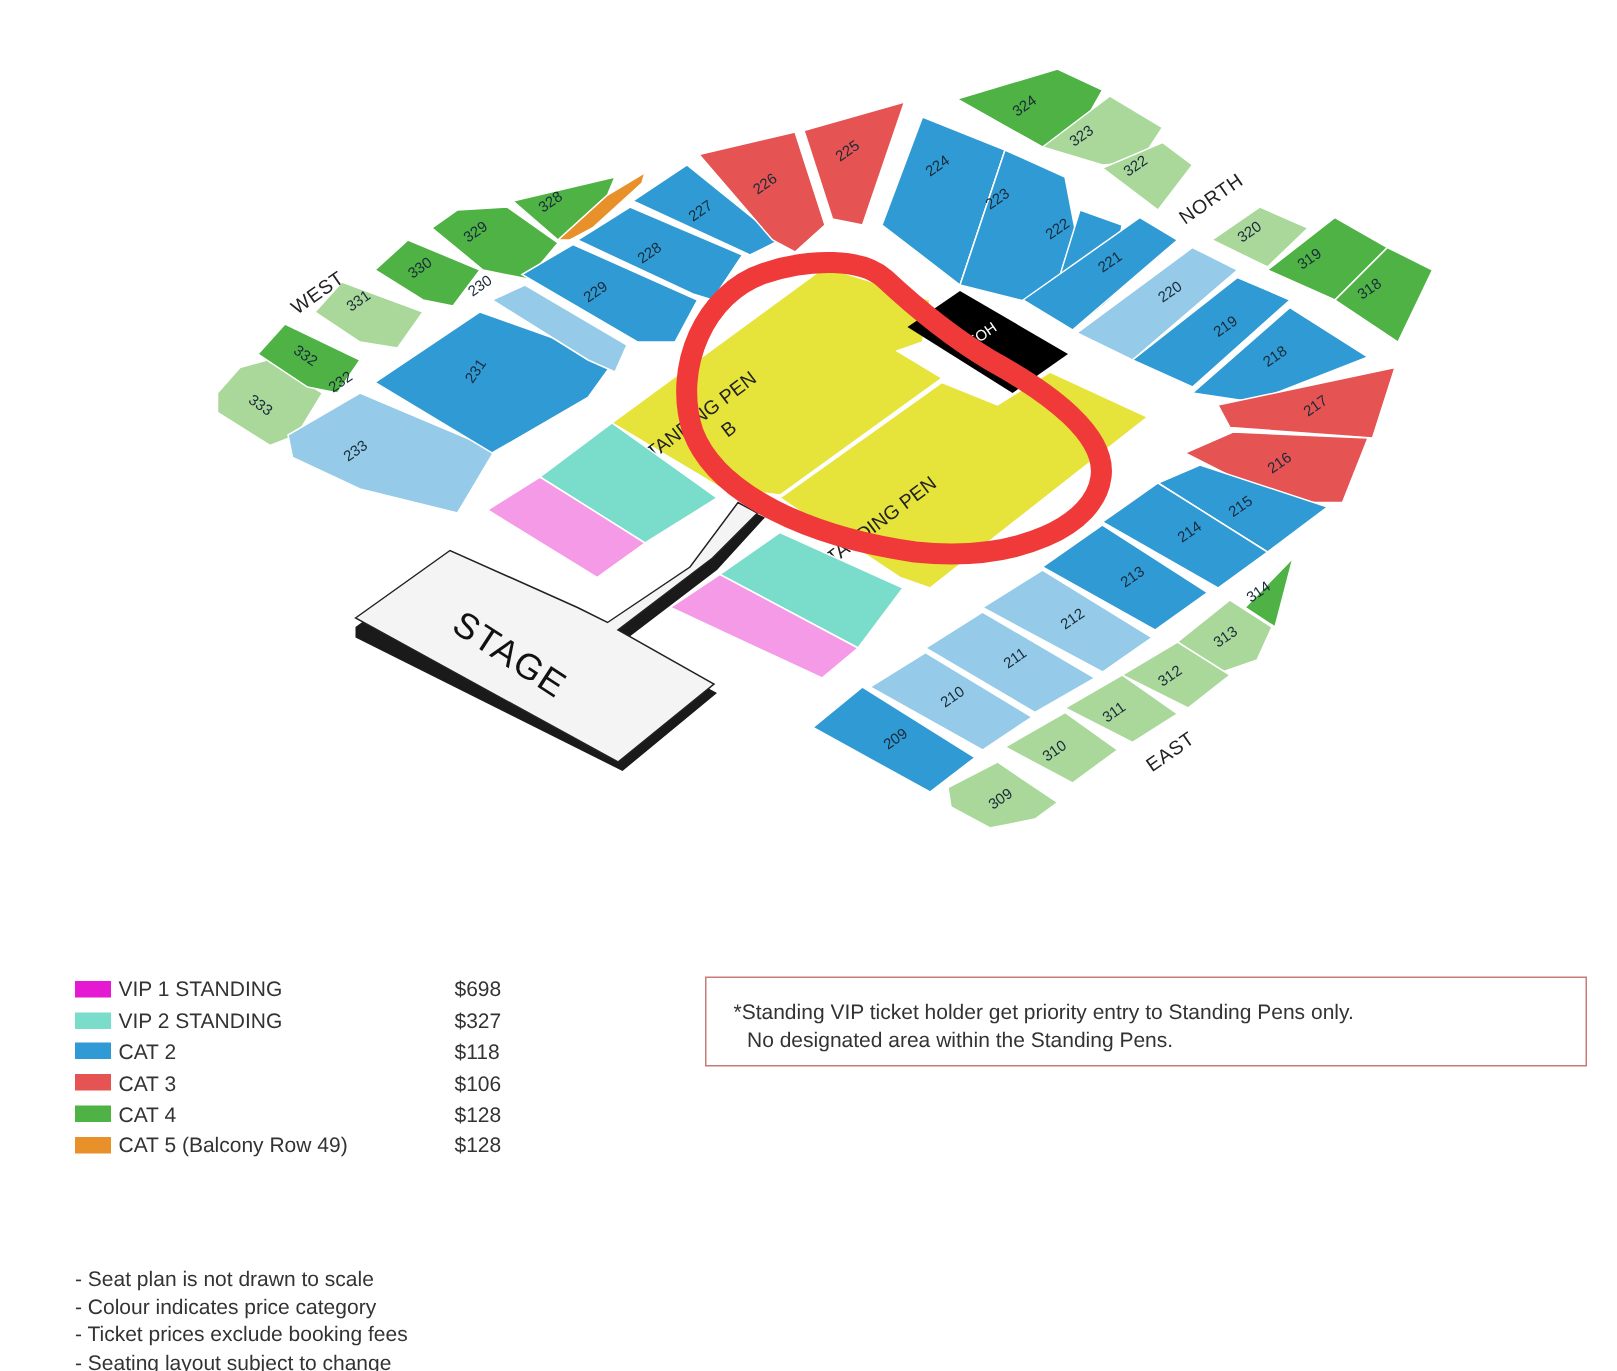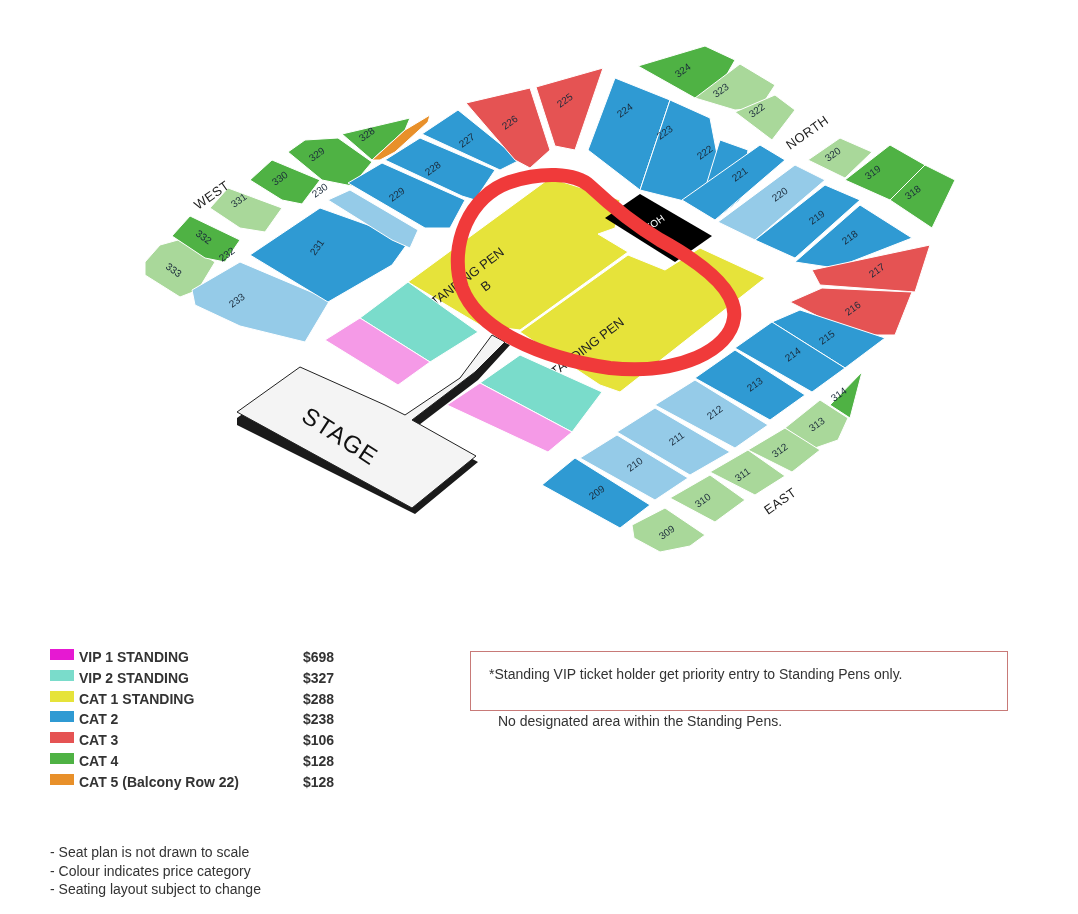--- a/index.html
+++ b/index.html
@@ -3,27 +3,27 @@
 <meta charset="utf-8">
 <style>
   html, body { margin:0; padding:0; background:#ffffff; }
   body { width:1078px; height:914px; position:relative; overflow:hidden; font-family:"Liberation Sans", sans-serif; color:#222; }
   #map { position:absolute; left:0; top:0; width:1078px; height:620px; }
   #map text { font-family:"Liberation Sans", sans-serif; }
   .sec { stroke:#ffffff; stroke-width:1; cursor:pointer; }
   .sec-label { font-size:10px; fill:#1a2a3a; pointer-events:none; }
   .dir-label { font-size:13px; fill:#222; letter-spacing:0.5px; }
   .legend { position:absolute; left:50px; top:649px; width:320px; }
-  .legend-row { display:flex; height:20.8px; font-size:14px; color:#333;font-weight:bold; }
+  .legend-row { display:flex; align-items:center; height:20.8px; font-size:14px; color:#333; }
   .swatch { width:24px; height:11px; margin-right:5px; display:inline-block; }
   .legend-name { width:224px; }
   .legend-price { width:60px; }
   .notes { position:absolute; left:50px; top:843px; font-size:14px; color:#333; line-height:18.5px; }
-  .notice { position:absolute; left:470px; top:651px; width:538px; height:60px; border:1px solid #c87a78; box-sizing:border-box; padding:13px 0 0 18px; font-size:14px; color:#333; line-height:19px; }
-  .notice .l2 { padding-left:9px; display:block;margin-top:28px; }
+  .notice { position:absolute; left:470px; top:651px; width:588px; height:60px; border:1px solid #c87a78; box-sizing:border-box; padding:13px 0 0 18px; font-size:14px; color:#333; line-height:19px; }
+  .notice .l2 { padding-left:9px; display:block; }
 </style>
 </head>
 <body>
 
 <svg id="map" viewBox="0 0 1078 620" xmlns="http://www.w3.org/2000/svg">
 
   <g>
       <polygon class="sec" fill="#a9d89a" points="145,262 160,245 178,240 215,262 198,290 180,297 145,275"></polygon>
       <text class="sec-label" transform="translate(165,268) rotate(35)">333</text>
     </g>
@@ -247,48 +247,44 @@
     <span class="swatch" style="background:#e619d2"></span>
     <span class="legend-name">VIP 1 STANDING</span>
     <span class="legend-price">$698</span>
   </div>
   <div class="legend-row">
     <span class="swatch" style="background:#7adccb"></span>
     <span class="legend-name">VIP 2 STANDING</span>
     <span class="legend-price">$327</span>
   </div>
   <div class="legend-row">
-    <span class="swatch" style="background:#e6e33a"></span>
-    <span class="legend-name">CAT 1 STANDING</span>
-    <span class="legend-price">$288</span>
-  </div>
-  <div class="legend-row">
     <span class="swatch" style="background:#2f9ad3"></span>
     <span class="legend-name">CAT 2</span>
-    <span class="legend-price">$238</span>
+    <span class="legend-price">$118</span>
   </div>
   <div class="legend-row">
     <span class="swatch" style="background:#e55353"></span>
     <span class="legend-name">CAT 3</span>
     <span class="legend-price">$106</span>
   </div>
   <div class="legend-row">
     <span class="swatch" style="background:#4fb244"></span>
     <span class="legend-name">CAT 4</span>
     <span class="legend-price">$128</span>
   </div>
   <div class="legend-row">
     <span class="swatch" style="background:#e8902a"></span>
-    <span class="legend-name">CAT 5 (Balcony Row 22)</span>
+    <span class="legend-name">CAT 5 (Balcony Row 49)</span>
     <span class="legend-price">$128</span>
   </div>
 </div>
 
 <div class="notes">
   <div>- Seat plan is not drawn to scale</div>
   <div>- Colour indicates price category</div>
+  <div>- Ticket prices exclude booking fees</div>
   <div>- Seating layout subject to change</div>
 </div>
 
 <div class="notice">
   <span>*Standing VIP ticket holder get priority entry to Standing Pens only.</span>
   <span class="l2">No designated area within the Standing Pens.</span>
 </div>
 
 </body></html>

